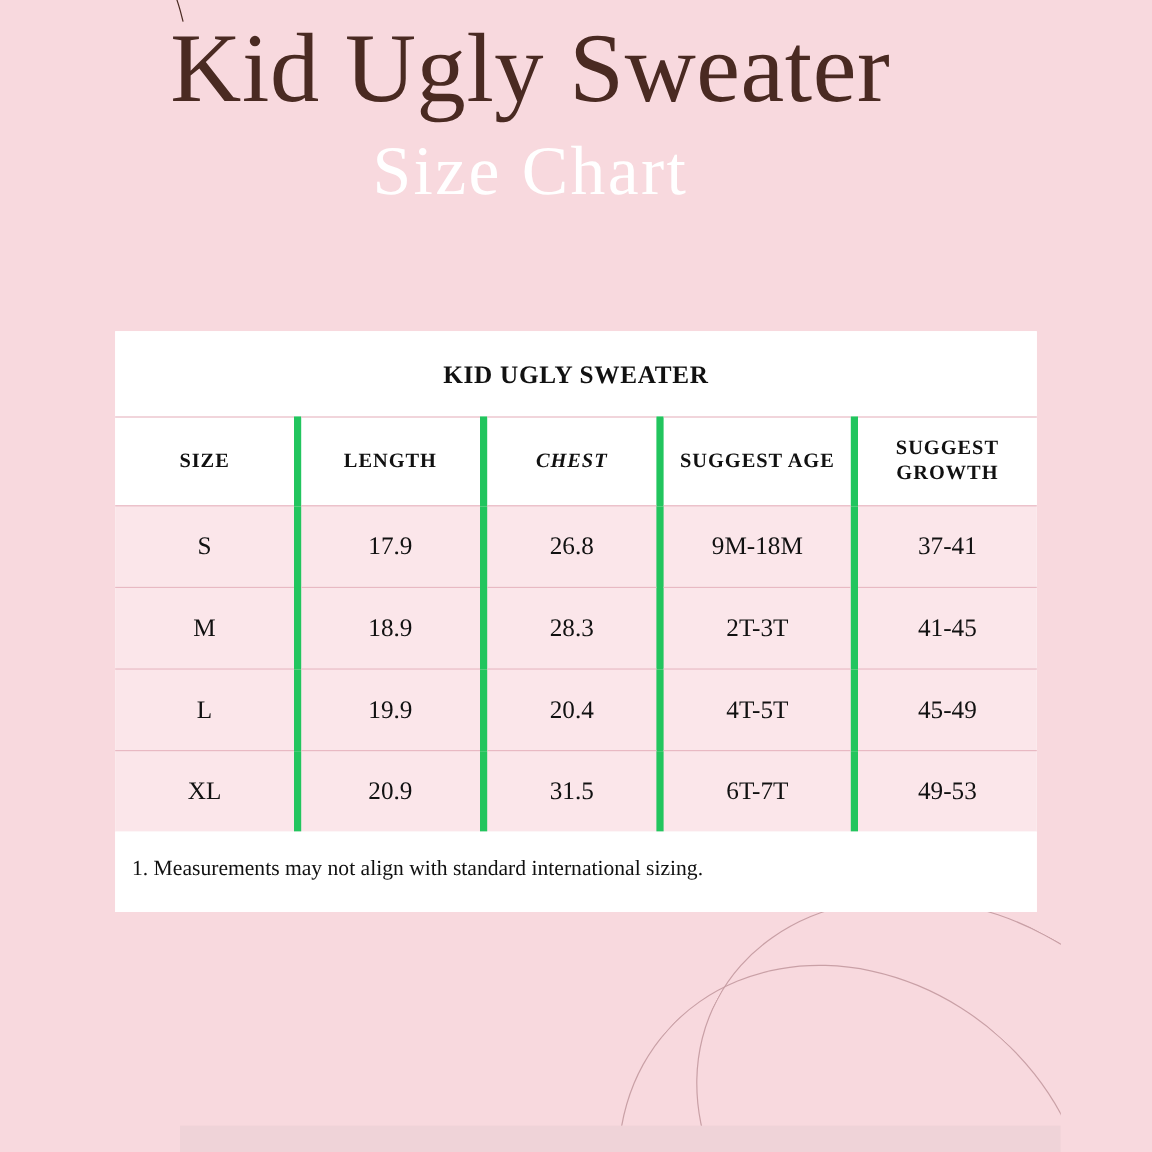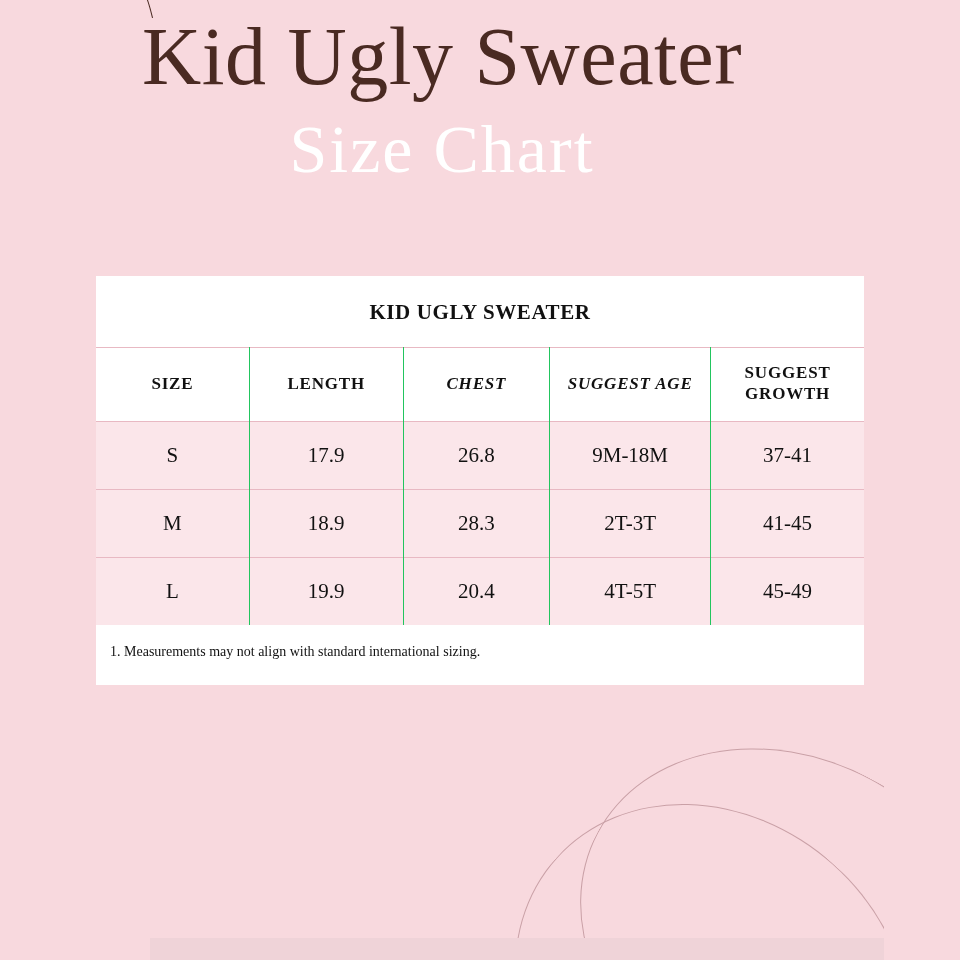--- a/index.html
+++ b/index.html
@@ -71,21 +71,21 @@
     font-family: "Liberation Serif", serif;
     font-size: 82px;
     line-height: 1.05;
     color: #4a2a22;
     letter-spacing: 0.5px;
     font-weight: 400;
     margin: 0;
   }
   .title-sub {
     font-family: "Liberation Serif", serif;
-    font-size: 68px;
+    font-size: 58px;
     line-height: 1.15;
     color: #ffffff;
     letter-spacing: 2px;
     font-weight: 400;
     margin: 10px 0 0 0;
   }
 
   .card {
     position: absolute;
     left: 96px;
@@ -107,21 +107,21 @@
   }
 
   table.size-table {
     width: 100%;
     border-collapse: collapse;
     table-layout: fixed;
   }
   table.size-table th,
   table.size-table td {
     border-top: 1px solid #e8b9c3;
-    border-right: 1px solid #22c55e;
+    border-right: 6px solid #22c55e;
     text-align: center;
     color: #111;
   }
   table.size-table th:last-child,
   table.size-table td:last-child {
     border-right: none;
   }
   table.size-table thead th {
     background: #ffffff;
     font-family: "Liberation Serif", serif;
@@ -135,28 +135,28 @@
   table.size-table tbody td {
     background: #fbe6ea;
     font-family: "Liberation Serif", serif;
     font-size: 21px;
     padding: 21px 4px;
     font-weight: 400;
   }
   .col-size { width: 20%; }
   .col-length { width: 20%; }
   .col-chest { width: 19%; font-style: italic; }
-  .col-age { width: 21%; font-style: italic; }
+  .col-age { width: 21%; }
   .col-growth { width: 20%; }
 
   .notes {
     background: #ffffff;
     padding: 16px 20px 22px 14px;
     font-family: "Liberation Serif", serif;
-    font-size: 14px;
+    font-size: 18px;
     line-height: 1.62;
     color: #111;
   }
   .notes div {
     white-space: normal;
   }
 
   .bottom-strip {
     position: absolute;
     left: 150px;
@@ -210,20 +210,27 @@
           <td>2T-3T</td>
           <td>41-45</td>
         </tr>
         <tr>
           <td>L</td>
           <td>19.9</td>
           <td>20.4</td>
           <td>4T-5T</td>
           <td>45-49</td>
         </tr>
+        <tr>
+          <td>XL</td>
+          <td>20.9</td>
+          <td>31.5</td>
+          <td>6T-7T</td>
+          <td>49-53</td>
+        </tr>
       </tbody>
     </table>
 
     <div class="notes">
       <div>1. Measurements may not align with standard international sizing.</div>
     </div>
 
   </div>
 
   <div class="bottom-strip"></div>

